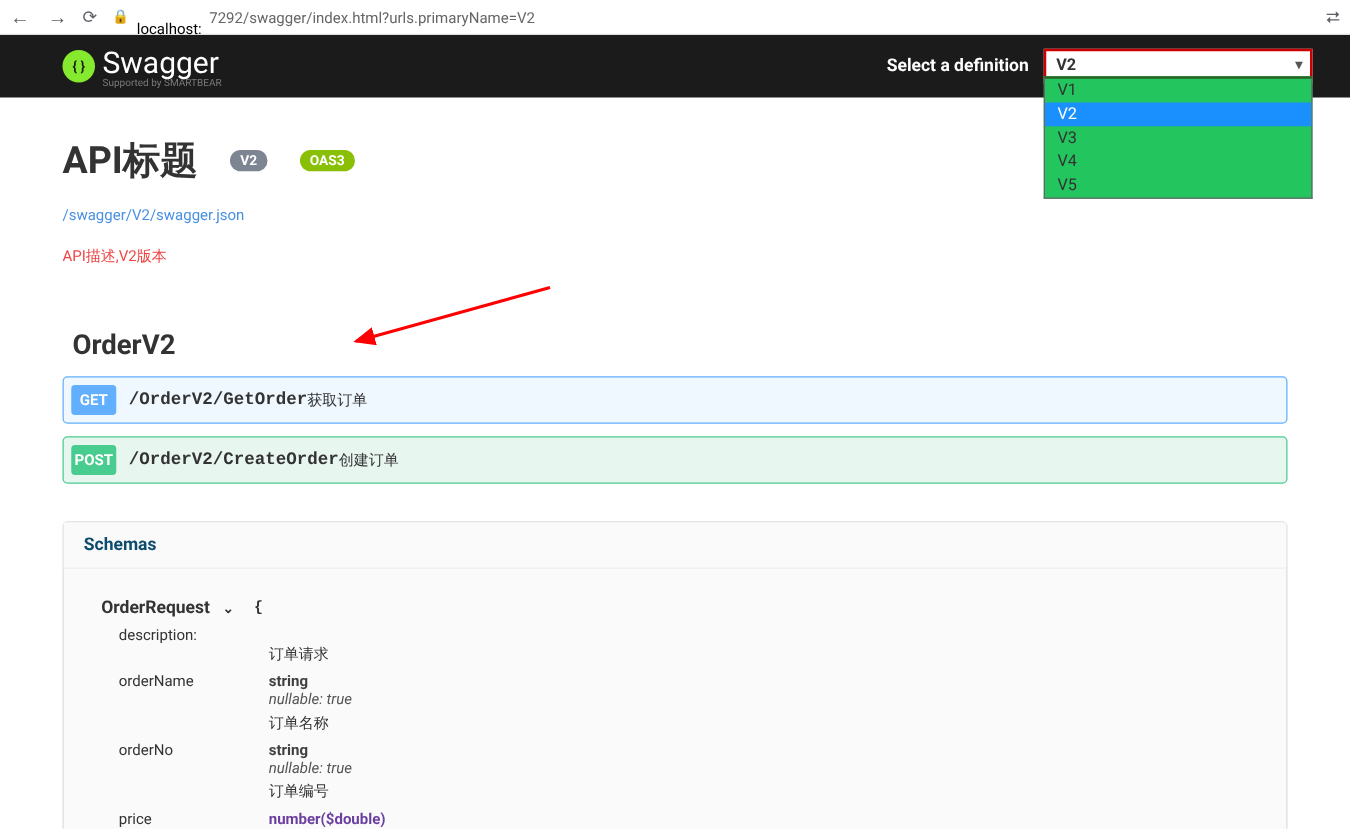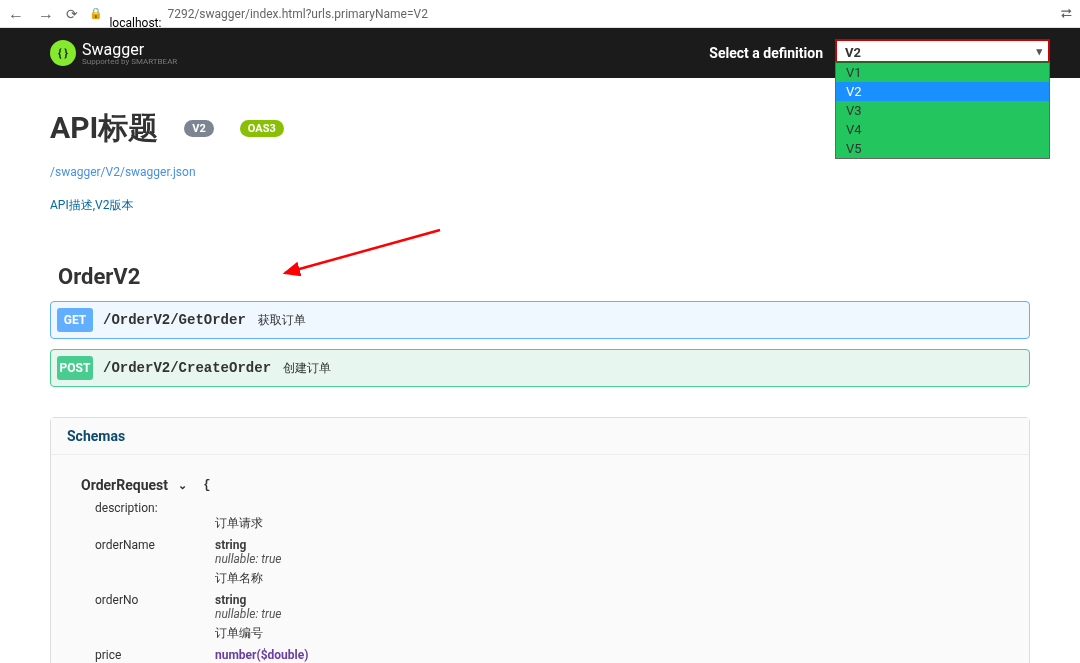--- a/index.html
+++ b/index.html
@@ -13,53 +13,53 @@
 .url-bar { display: flex; align-items: center; gap: 6px; font-size: 12px; color: #333; }
 .lock-icon { font-size: 11px; color: #5f6368; }
 .url-host { color: #000; margin-top: 19px; }
 .url-path { color: #666; }
 .translate-icon { margin-left: auto; color: #5f6368; font-size: 14px; cursor: pointer; }
 
 
 .topbar { background: #1b1b1b; height: 50px; display: flex; align-items: center; padding: 0 30px 0 50px; position: relative; }
 .swagger-logo { display: flex; align-items: center; gap: 6px; }
 .logo-badge { width: 26px; height: 26px; border-radius: 50%; background: #85ea2d; display: flex; align-items: center; justify-content: center; color: #1b1b1b; font-weight: bold; font-size: 11px; }
-.logo-text { color: #fff; font-size: 16px; font-weight: 400; }
+.logo-text { color: #fff; font-size: 24px; font-weight: 400; }
 .logo-sub { color: #7a7a7a; font-size: 8px; margin-top: -2px; }
 .def-select-wrap { margin-left: auto; display: flex; align-items: center; gap: 12px; position: relative; }
 .def-label { color: #fff; font-size: 14px; font-weight: bold; }
 .def-select { background: #fff; border: 2px solid #cc0000; color: #333; font-size: 13px; font-weight: bold; padding: 4px 24px 4px 8px; width: 215px; height: 28px; position: relative; }
 .def-select::after { content: "▾"; position: absolute; right: 6px; top: 4px; font-size: 11px; color: #555; }
 .dropdown { position: absolute; top: 61px; right: 30px; width: 215px; background: #22c55e; border: 1px solid #666; border-top: 2px solid #2a6326; z-index: 100; }
 .dropdown-item { padding: 2px 10px; font-size: 13px; color: #333; cursor: pointer; }
 .dropdown-item.selected { background: #1a90ff; color: #fff; }
 
 
 .content { padding: 30px 50px; }
 .title-row { display: flex; align-items: center; gap: 26px; }
 .api-title { font-size: 30px; font-weight: bold; color: #333; }
 .version-badge { background: #7d8492; color: #fff; font-size: 11px; font-weight: bold; padding: 2px 8px; border-radius: 10px; }
 .oas-badge { background: #89bf04; color: #fff; font-size: 11px; font-weight: bold; padding: 2px 8px; border-radius: 10px; }
 .spec-link { color: #4990e2; font-size: 12px; margin-top: 16px; cursor: pointer; }
-.api-desc { font-size: 12px; color: #0369a1; margin-top: 18px; }
+.api-desc { font-size: 12px; color: #ef4444; margin-top: 18px; }
 
 .tag-section { margin-top: 50px; }
 .tag-name { font-size: 22px; font-weight: bold; color: #333; margin-bottom: 12px; padding-left: 8px; }
 
 .arrow-annotation { position: absolute; top: 225px; left: 270px; pointer-events: none; }
 .arrow-annotation svg { width: 180px; height: 60px; }
 
 .opblock { border: 1px solid; border-radius: 4px; margin-bottom: 10px; display: flex; align-items: center; padding: 6px; cursor: pointer; }
 .opblock-get { background: #eff7ff; border-color: #61affe; }
 .opblock-post { background: #e8f6f0; border-color: #49cc90; }
 .method { color: #fff; font-size: 12px; font-weight: bold; padding: 5px 0; width: 36px; text-align: center; border-radius: 3px; margin-right: 10px; }
 .method-get { background: #61affe; }
 .method-post { background: #49cc90; }
 .op-path { font-family: "Courier New", monospace; font-size: 14px; font-weight: bold; color: #333; }
-.op-summary { font-size: 12px; color: #333; margin-left: 12px; }
+.op-summary { font-size: 12px; color: #333; }
 
 .schemas-section { margin-top: 30px; border: 1px solid #ddd; background: #fafafa; border-radius: 4px; }
 .schemas-header { padding: 10px 16px; font-size: 14px; font-weight: bold; color: #0c4a6e; background: #fafafa; border-bottom: 1px solid #eee; }
 .schema-body { padding: 20px 30px; }
 .schema-name { font-size: 14px; font-weight: bold; color: #333; display: inline-flex; align-items: center; gap: 10px; cursor: pointer; }
 .schema-name .chevron { font-size: 11px; }
 .brace { font-family: "Courier New", monospace; font-size: 12px; color: #333; margin-left: 6px; }
 .schema-table { margin-top: 4px; margin-left: 14px; font-family: "Courier New", monospace; font-size: 12px; }
 .schema-row { display: flex; padding: 3px 0; }
 .schema-key { width: 120px; color: #333; }

